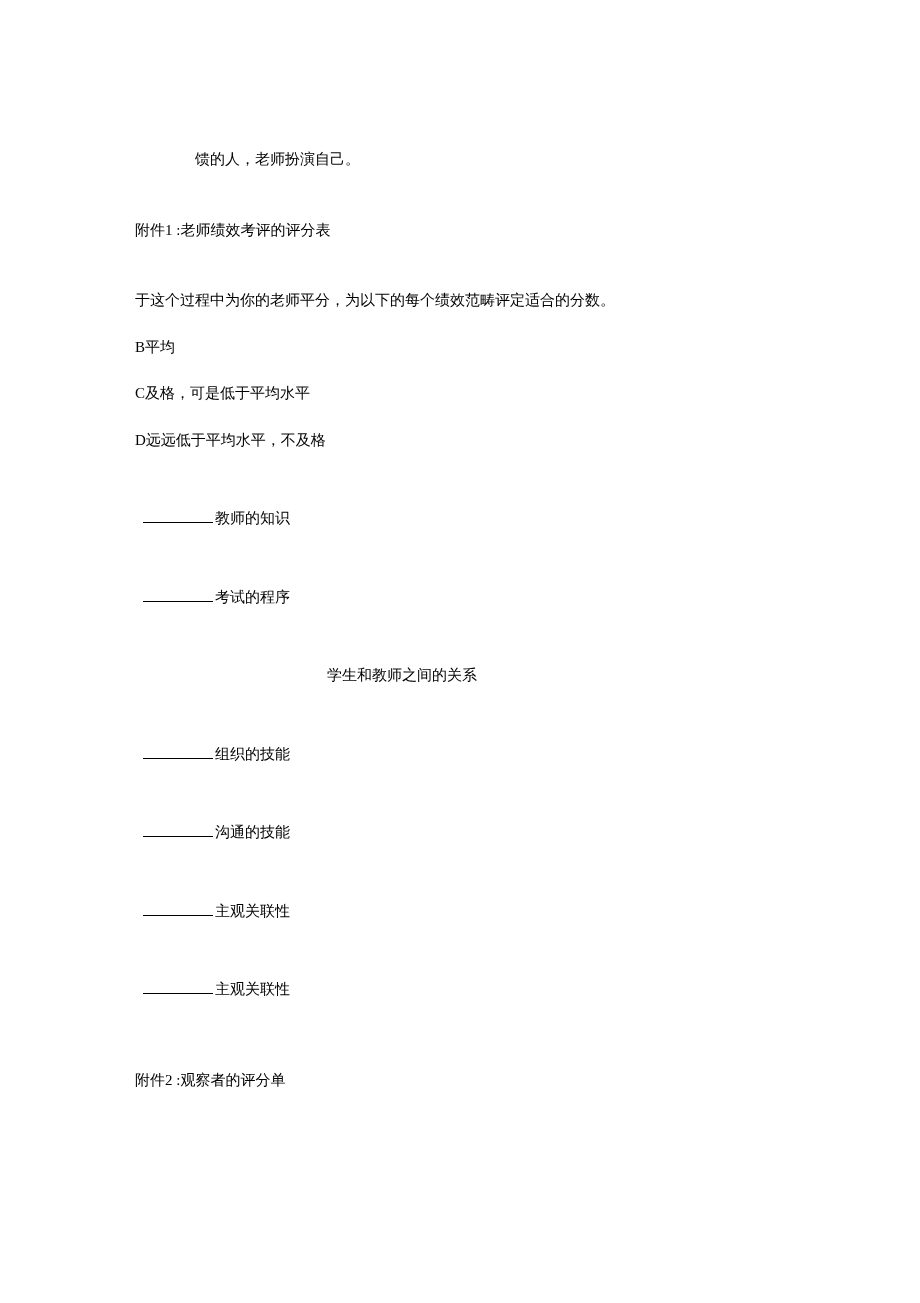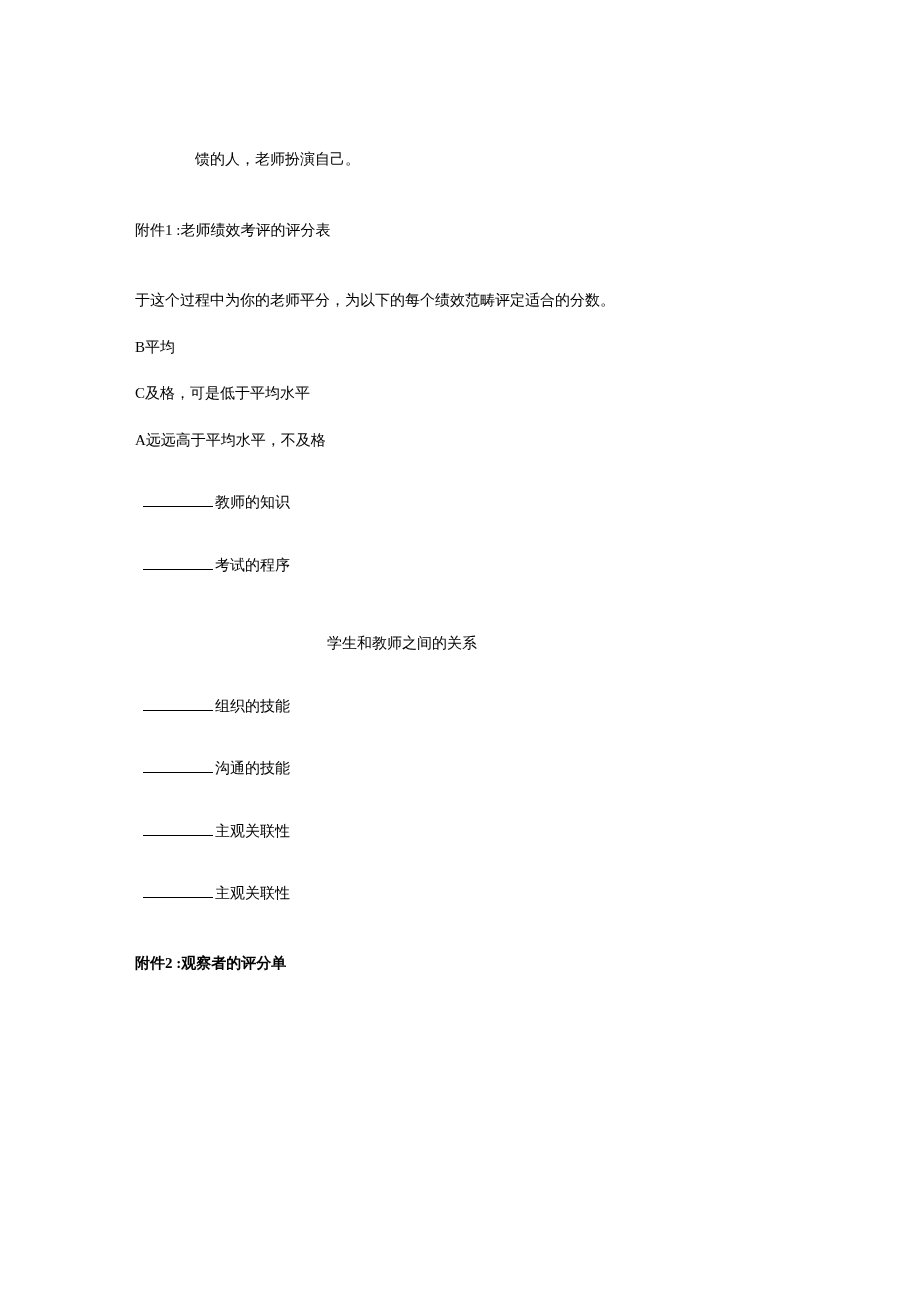--- a/index.html
+++ b/index.html
@@ -24,34 +24,33 @@
     margin-left: 60px;
     margin-bottom: 38px;
   }
   .line {
     margin-bottom: 24px;
   }
   .gap-top {
     margin-top: 48px;
   }
   .gap-top-lg {
-    margin-top: 47px;
-    font-weight: bold;
+    margin-top: 68px;
   }
   .blank {
     display: inline-block;
     border-bottom: 1px solid #000;
     width: 70px;
     height: 0.9em;
     vertical-align: baseline;
     margin-left: 8px;
     margin-right: 2px;
   }
   .item-row {
-    margin-top: 40px;
+    margin-top: 56px;
   }
   .no-blank-row {
     margin-top: 56px;
     margin-left: 0;
     text-align: center;
   }
 </style>
 </head>
 <body>
 
@@ -59,21 +58,21 @@
 
   <div class="indent-line">馈的人，老师扮演自己。</div>
 
 
   <div class="line gap-top">附件1 :老师绩效考评的评分表</div>
 
   <div class="line gap-top">于这个过程中为你的老师平分，为以下的每个绩效范畴评定适合的分数。</div>
 
   <div class="line">B平均</div>
   <div class="line">C及格，可是低于平均水平</div>
-  <div class="line">A远远高于平均水平，不及格</div>
+  <div class="line">D远远低于平均水平，不及格</div>
 
   <div class="item-row">
     <span class="blank"></span><span>教师的知识</span>
   </div>
 
   <div class="item-row">
     <span class="blank"></span><span>考试的程序</span>
   </div>
 
   <div class="no-blank-row">

